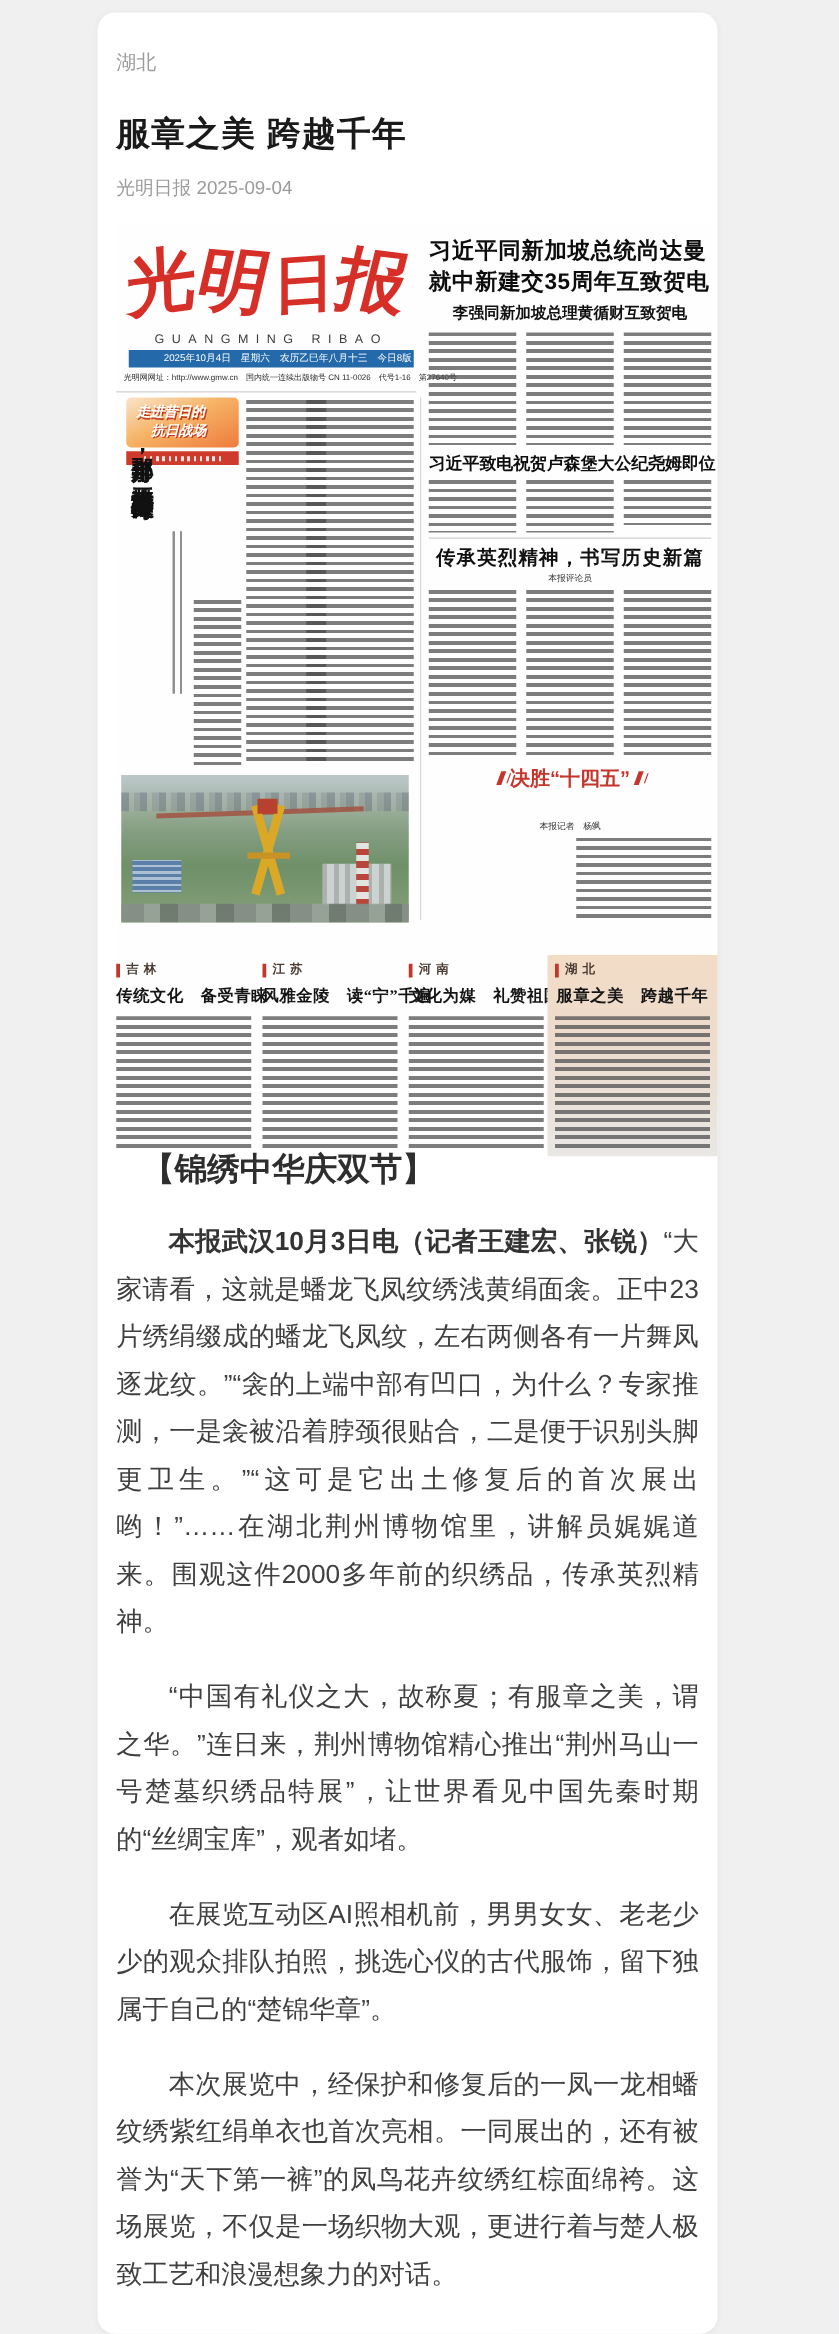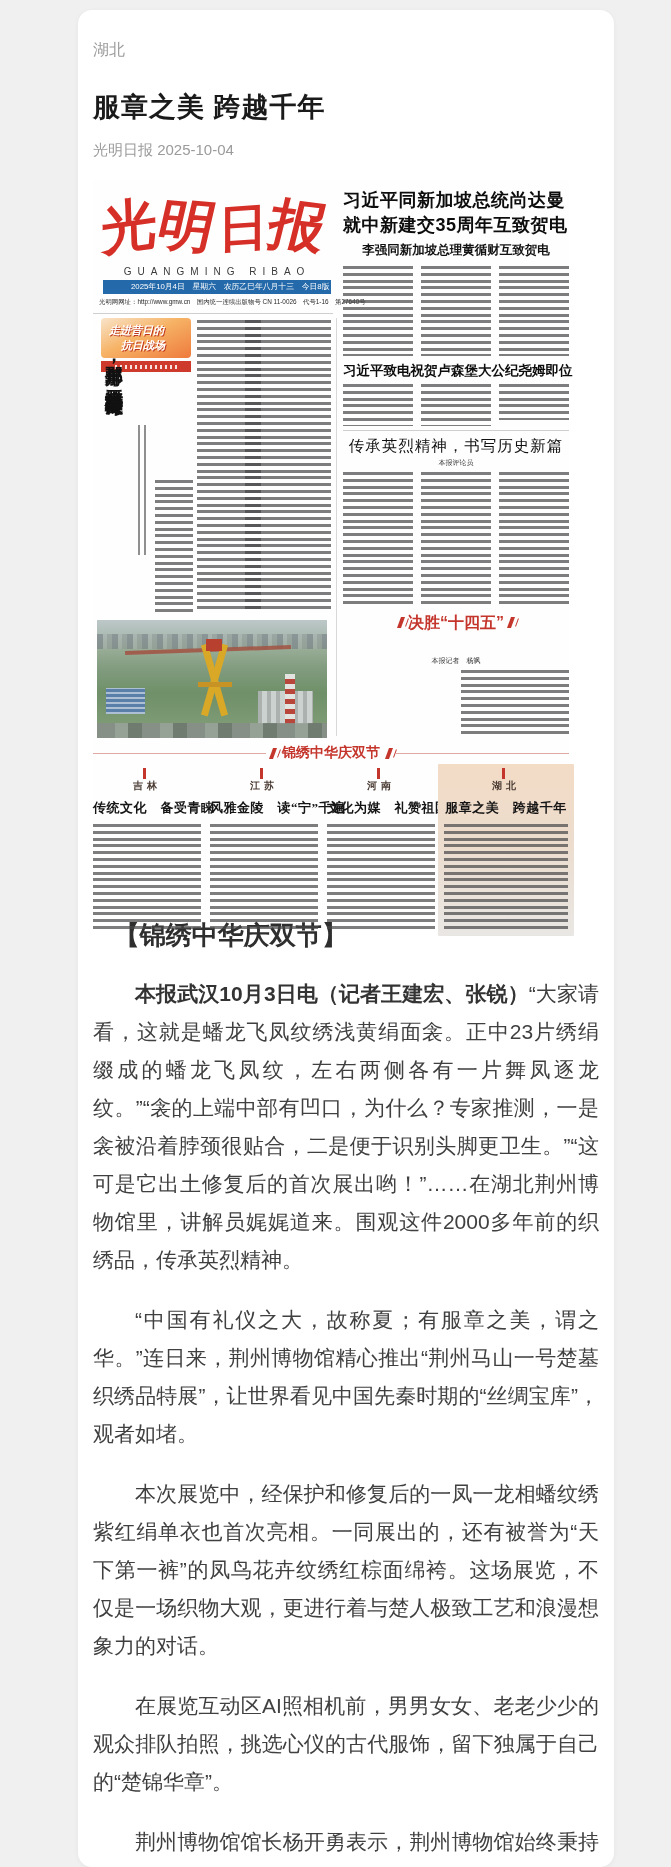--- a/index.html
+++ b/index.html
@@ -1,17 +1,17 @@
 <!DOCTYPE html>
 <html><head>
 <meta charset="utf-8">
 <style>
   html,body{margin:0;padding:0;width:671px;height:1867px;background:#f0f0f1;
     font-family:"Liberation Sans",sans-serif;overflow:hidden;}
-  .card{position:absolute;left:78px;top:10px;width:536px;height:1857px;background:#fff;
+  .card{position:absolute;left:78px;top:10px;width:496px;height:1857px;background:#fff;
     border-radius:14px;box-shadow:0 1px 5px rgba(0,0,0,.05);}
   .card-inner{padding:30px 15px 0 15px;}
   .category{font-size:16px;color:#9b9b9b;}
   .title{margin-top:28px;font-size:27px;font-weight:700;color:#1a1a1a;letter-spacing:1px;}
   .meta{margin-top:16px;font-size:15px;color:#9b9b9b;}
   .meta+.meta{margin-top:13px;}
 
   
   .paper{position:relative;width:476px;height:738px;margin-top:20px;background:#fefefe;
     font-family:"Liberation Serif",serif;}
@@ -65,63 +65,63 @@
   .ph-frame .top{position:absolute;left:26px;top:-2px;width:16px;height:12px;background:#b8402f;}
   .ph-fg{position:absolute;bottom:0;height:13%;width:100%;opacity:.9;
     background:repeating-linear-gradient(90deg,#878e88 0 18px,#99a29a 18px 31px,#6e786f 31px 45px);}
 
   .h-top{left:250px;top:8px;width:226px;font-size:18px;line-height:25px;font-weight:800;color:#0d0d0d;
     letter-spacing:.5px;font-family:"Liberation Sans",sans-serif;text-align:justify;}
   .h-sub{left:250px;top:62px;width:226px;text-align:center;font-size:12.5px;font-weight:700;color:#111;
     font-family:"Liberation Sans",sans-serif;}
   .h-lux{left:250px;top:182px;width:226px;font-size:13.5px;font-weight:800;color:#0d0d0d;white-space:nowrap;
     font-family:"Liberation Sans",sans-serif;}
-  .h-heroes{left:250px;top:256px;width:226px;text-align:center;font-size:15.5px;font-weight:400;
+  .h-heroes{left:250px;top:256px;width:226px;text-align:center;font-size:15.5px;font-weight:700;
     color:#111;letter-spacing:1px;}
   .byline{width:226px;text-align:center;font-size:10px;color:#333;transform:scale(.7);
     transform-origin:center top;font-family:"Liberation Sans",sans-serif;}
   .redslash{display:inline-block;width:4px;height:11px;background:#c4352c;transform:skewX(-20deg);
     margin:0 5px;box-shadow:6px 0 0 -1.5px #c4352c;}
   .b145{left:250px;top:433px;width:226px;text-align:center;font-size:16px;font-weight:800;color:#c4352c;
     font-family:"Liberation Sans",sans-serif;white-space:nowrap;}
   .h-edu{left:250px;top:450px;width:226px;text-align:center;font-size:18px;font-weight:700;color:#111;
     letter-spacing:3px;white-space:nowrap;}
   .subhead-edu{font-size:10px;font-weight:700;color:#111;text-align:center;margin:4px 0;
     font-family:"Liberation Sans",sans-serif;transform:scale(.92);}
   .banner{left:0;top:564px;width:476px;display:flex;align-items:center;}
   .banner .rule{flex:1;height:1px;background:#e0a9a4;}
   .banner .t{color:#c4352c;font-weight:800;font-size:14px;margin:0 2px;white-space:nowrap;
     font-family:"Liberation Sans",sans-serif;}
   .cols4{left:0;top:588px;width:476px;height:150px;display:grid;
     grid-template-columns:108px 108px 108px 124px;gap:9px;}
   .pcol{position:relative;}
   .pcol.hl{background:linear-gradient(180deg,#f3dcc6 0%,#ecdccd 45%,#e9e7e4 100%);
     padding:4px 6px;margin:-4px -6px;border-radius:1px;}
-  .prov{display:flex;align-items:center;font-family:Liberation Sans, sans-serif;flex-direction:column;}
+  .prov{display:flex;align-items:flex-end;font-family:Liberation Sans, sans-serif;}
   .prov .bar{width:3px;height:11px;background:#c4352c;margin-right:5px;}
   .prov .nm{font-size:10px;font-weight:700;color:#4a3b32;letter-spacing:4px;}
   .pcol h4{margin:6px 0 7px 0;text-align:center;font-size:13px;font-weight:700;color:#151515;
     white-space:nowrap;letter-spacing:.5px;}
   .pcol .tx{height:108px;}
 
   
   .section-tag{font-size:26px;font-weight:700;color:#2e2e2e;text-indent:.8em;}
   .article p{font-size:21px;line-height:38px;color:#404040;text-align:justify;
     text-indent:2em;margin:22px 0 0 0;}
   .article p b{color:#333;}
 </style>
 </head>
 <body>
 
 <div class="card">
   <div class="card-inner">
 
     <div class="category">湖北</div>
     <div class="title">服章之美 跨越千年</div>
-    <div class="meta">光明日报 2025-10-04</div>
+    <div class="meta">光明日报 2025-09-04</div>
 
     <div class="paper">
 
       <div class="abs masthead">
         <span>光</span><span>明</span><span>日</span><span>报</span>
       </div>
       <div class="abs latin">GUANGMING RIBAO</div>
       <div class="abs datebar"><span class="in">2025年10月4日　星期六　农历乙巳年八月十三　今日8版</span></div>
       <div class="abs pubinfo">光明网网址：http://www.gmw.cn　国内统一连续出版物号 CN 11-0026　代号1-16　第27640号</div>
       <div class="abs hline" style="left:0;top:133px;width:240px;"></div>
@@ -171,27 +171,20 @@
       <div class="abs h-heroes">传承英烈精神，书写历史新篇</div>
       <div class="abs byline" style="left:250px;top:278px;">本报评论员</div>
       <div class="abs tx" style="left:250px;top:292px;width:70px;height:136px;"></div>
       <div class="abs tx" style="left:328px;top:292px;width:70px;height:136px;"></div>
       <div class="abs tx" style="left:406px;top:292px;width:70px;height:136px;"></div>
 
       <div class="abs b145"><span class="redslash"></span><span>决胜“十四五”</span><span class="redslash"></span></div>
       <div class="abs byline" style="left:250px;top:476px;">本报记者　杨飒</div>
       <div class="abs tx" style="left:368px;top:490px;width:108px;height:68px;"></div>
 
-      <div class="abs banner">
-        <div class="rule"></div>
-        <span class="redslash"></span>
-        <span class="t">锦绣中华庆双节</span>
-        <span class="redslash"></span>
-        <div class="rule"></div>
-      </div>
 
       <div class="abs cols4">
         <div class="pcol">
           <div class="prov">
               <span class="bar"></span>
               <span class="nm">吉林</span>
             </div>
           <h4>传统文化　备受青睐</h4>
           <div class="tx"></div>
         </div>
@@ -219,19 +212,19 @@
           <h4>服章之美　跨越千年</h4>
           <div class="tx"></div>
         </div>
       </div>
     </div>
 
     <div class="article">
       <div class="section-tag">【锦绣中华庆双节】</div>
       <p><b>本报武汉10月3日电（记者王建宏、张锐）</b><span>“大家请看，这就是蟠龙飞凤纹绣浅黄绢面衾。正中23片绣绢缀成的蟠龙飞凤纹，左右两侧各有一片舞凤逐龙纹。”“衾的上端中部有凹口，为什么？专家推测，一是衾被沿着脖颈很贴合，二是便于识别头脚更卫生。”“这可是它出土修复后的首次展出哟！”……在湖北荆州博物馆里，讲解员娓娓道来。围观这件2000多年前的织绣品，传承英烈精神。</span></p>
       <p>“中国有礼仪之大，故称夏；有服章之美，谓之华。”连日来，荆州博物馆精心推出“荆州马山一号楚墓织绣品特展”，让世界看见中国先秦时期的“丝绸宝库”，观者如堵。</p>
+      <p>在展览互动区AI照相机前，男男女女、老老少少的观众排队拍照，挑选心仪的古代服饰，留下独属于自己的“楚锦华章”。</p>
       <p>本次展览中，经保护和修复后的一凤一龙相蟠纹绣紫红绢单衣也首次亮相。一同展出的，还有被誉为“天下第一裤”的凤鸟花卉纹绣红棕面绵袴。这场展览，不仅是一场织物大观，更进行着与楚人极致工艺和浪漫想象力的对话。</p>
-      <p>在展览互动区AI照相机前，男男女女、老老少少的观众排队拍照，挑选心仪的古代服饰，留下独属于自己的“楚锦华章”。</p>
       <p>荆州博物馆馆长杨开勇表示，荆州博物馆始终秉持传承弘扬中华优秀传统文化与荆楚灿烂文明的初心，致力于推动楚文化融入当代生活、走向国际舞台。</p>
     </div>
 
   </div>
 </div>
 
 </body></html>

